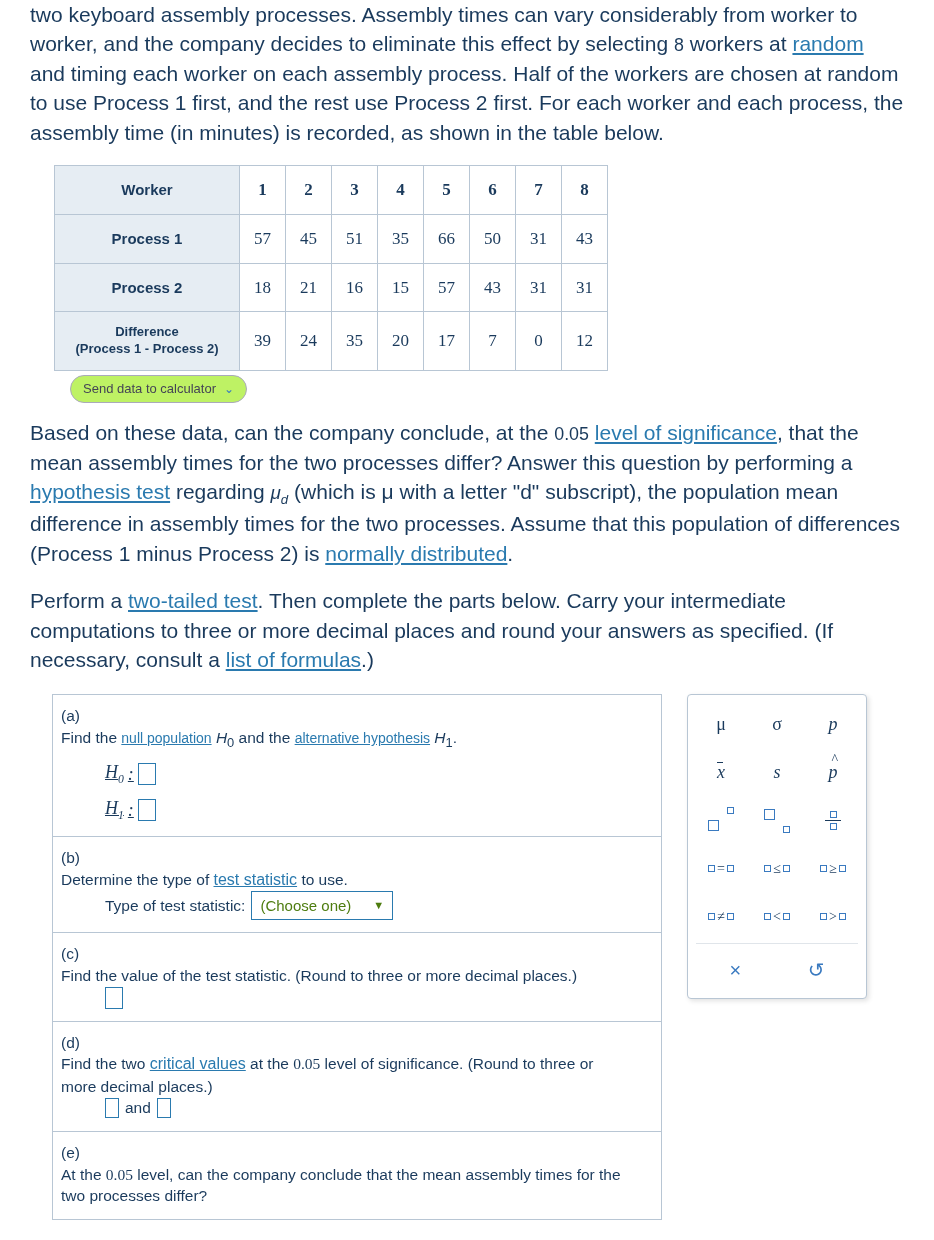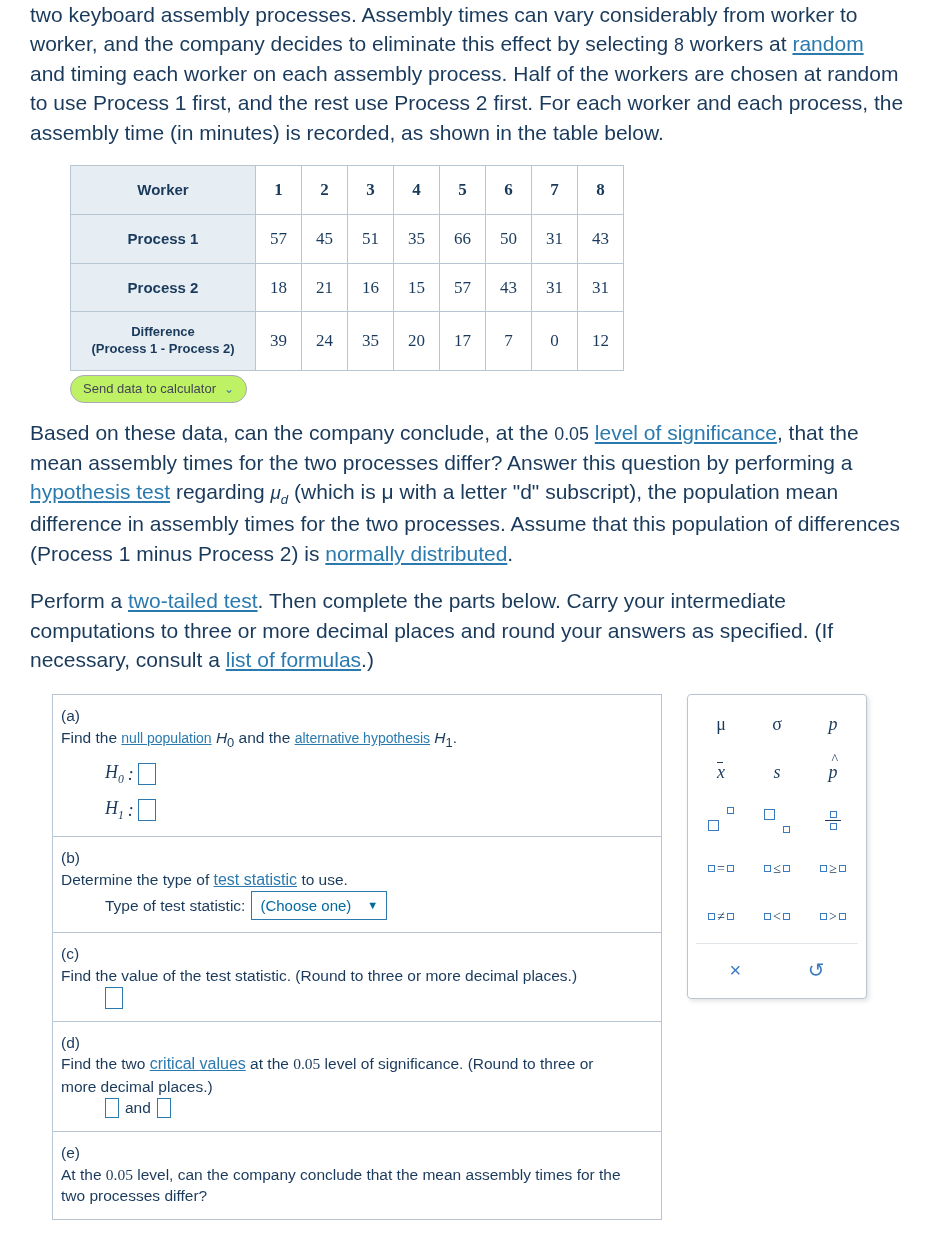--- a/index.html
+++ b/index.html
@@ -18,21 +18,21 @@
     color: #2a7aaf;
     text-decoration: underline;
     cursor: pointer;
   }
   .small-num { font-size: 0.85em; }
   .mu-d { font-style: italic; font-size: 0.9em; margin-top: 12px; }
   
   
   .data-table {
     border-collapse: collapse;
-    margin: 15px 0 0 40px;
+    margin: 15px 0 0 24px;
   }
   .data-table th, .data-table td {
     border: 1px solid #b8c6d4;
     padding: 12px 14px;
     text-align: center;
     font-size: 17px;
     font-family: Georgia, serif;
     color: #1a3a5c;
   }
   .data-table .row-header {
@@ -72,38 +72,38 @@
   }
   .answer-table td {
     border: 1px solid #b8c6d4;
     padding: 10px 8px 12px 8px;
     font-size: 15.5px;
     vertical-align: top;
   }
   .part-label { display: inline-block; width: 26px; vertical-align: top; }
   .part-content { display: inline-block; width: calc(100% - 30px); vertical-align: top; }
   .indented { margin-left: 44px; display:flex; align-items:center; gap:6px;}
-  .hyp-row { margin-left: 44px; margin-top: 8px; display:flex; align-items:center; gap:4px; font-family: Georgia, serif; font-style: italic; font-size: 18px;}
+  .hyp-row { margin-left: 44px; margin-top: 8px; display:flex; align-items:center; gap:4px; font-family: Georgia, serif; font-style: italic; font-size: 18px; text-decoration: underline;}
   .hyp-row sub { font-size: 0.65em; }
   .input-box {
     display: inline-block;
     width: 18px;
     height: 22px;
     border: 1.5px solid #2a7aaf;
     background: #fff;
     vertical-align: middle;
   }
   .input-box.sm { width: 14px; height: 20px; }
   .dropdown {
     display: inline-flex;
     align-items: center;
-    gap: 16px;
+    gap: 22px;
     border: 1.5px solid #2a7aaf;
     padding: 3px 8px;
-    color: #0369a1;
+    color: #4d7c0f;
     font-size: 15px;
     cursor: pointer;
   }
   .dropdown .tri { font-size: 11px; }
   
   
   .palette {
     border: 1px solid #b8c6d4;
     border-radius: 4px;
     box-shadow: 2px 2px 5px rgba(0,0,0,0.12);

